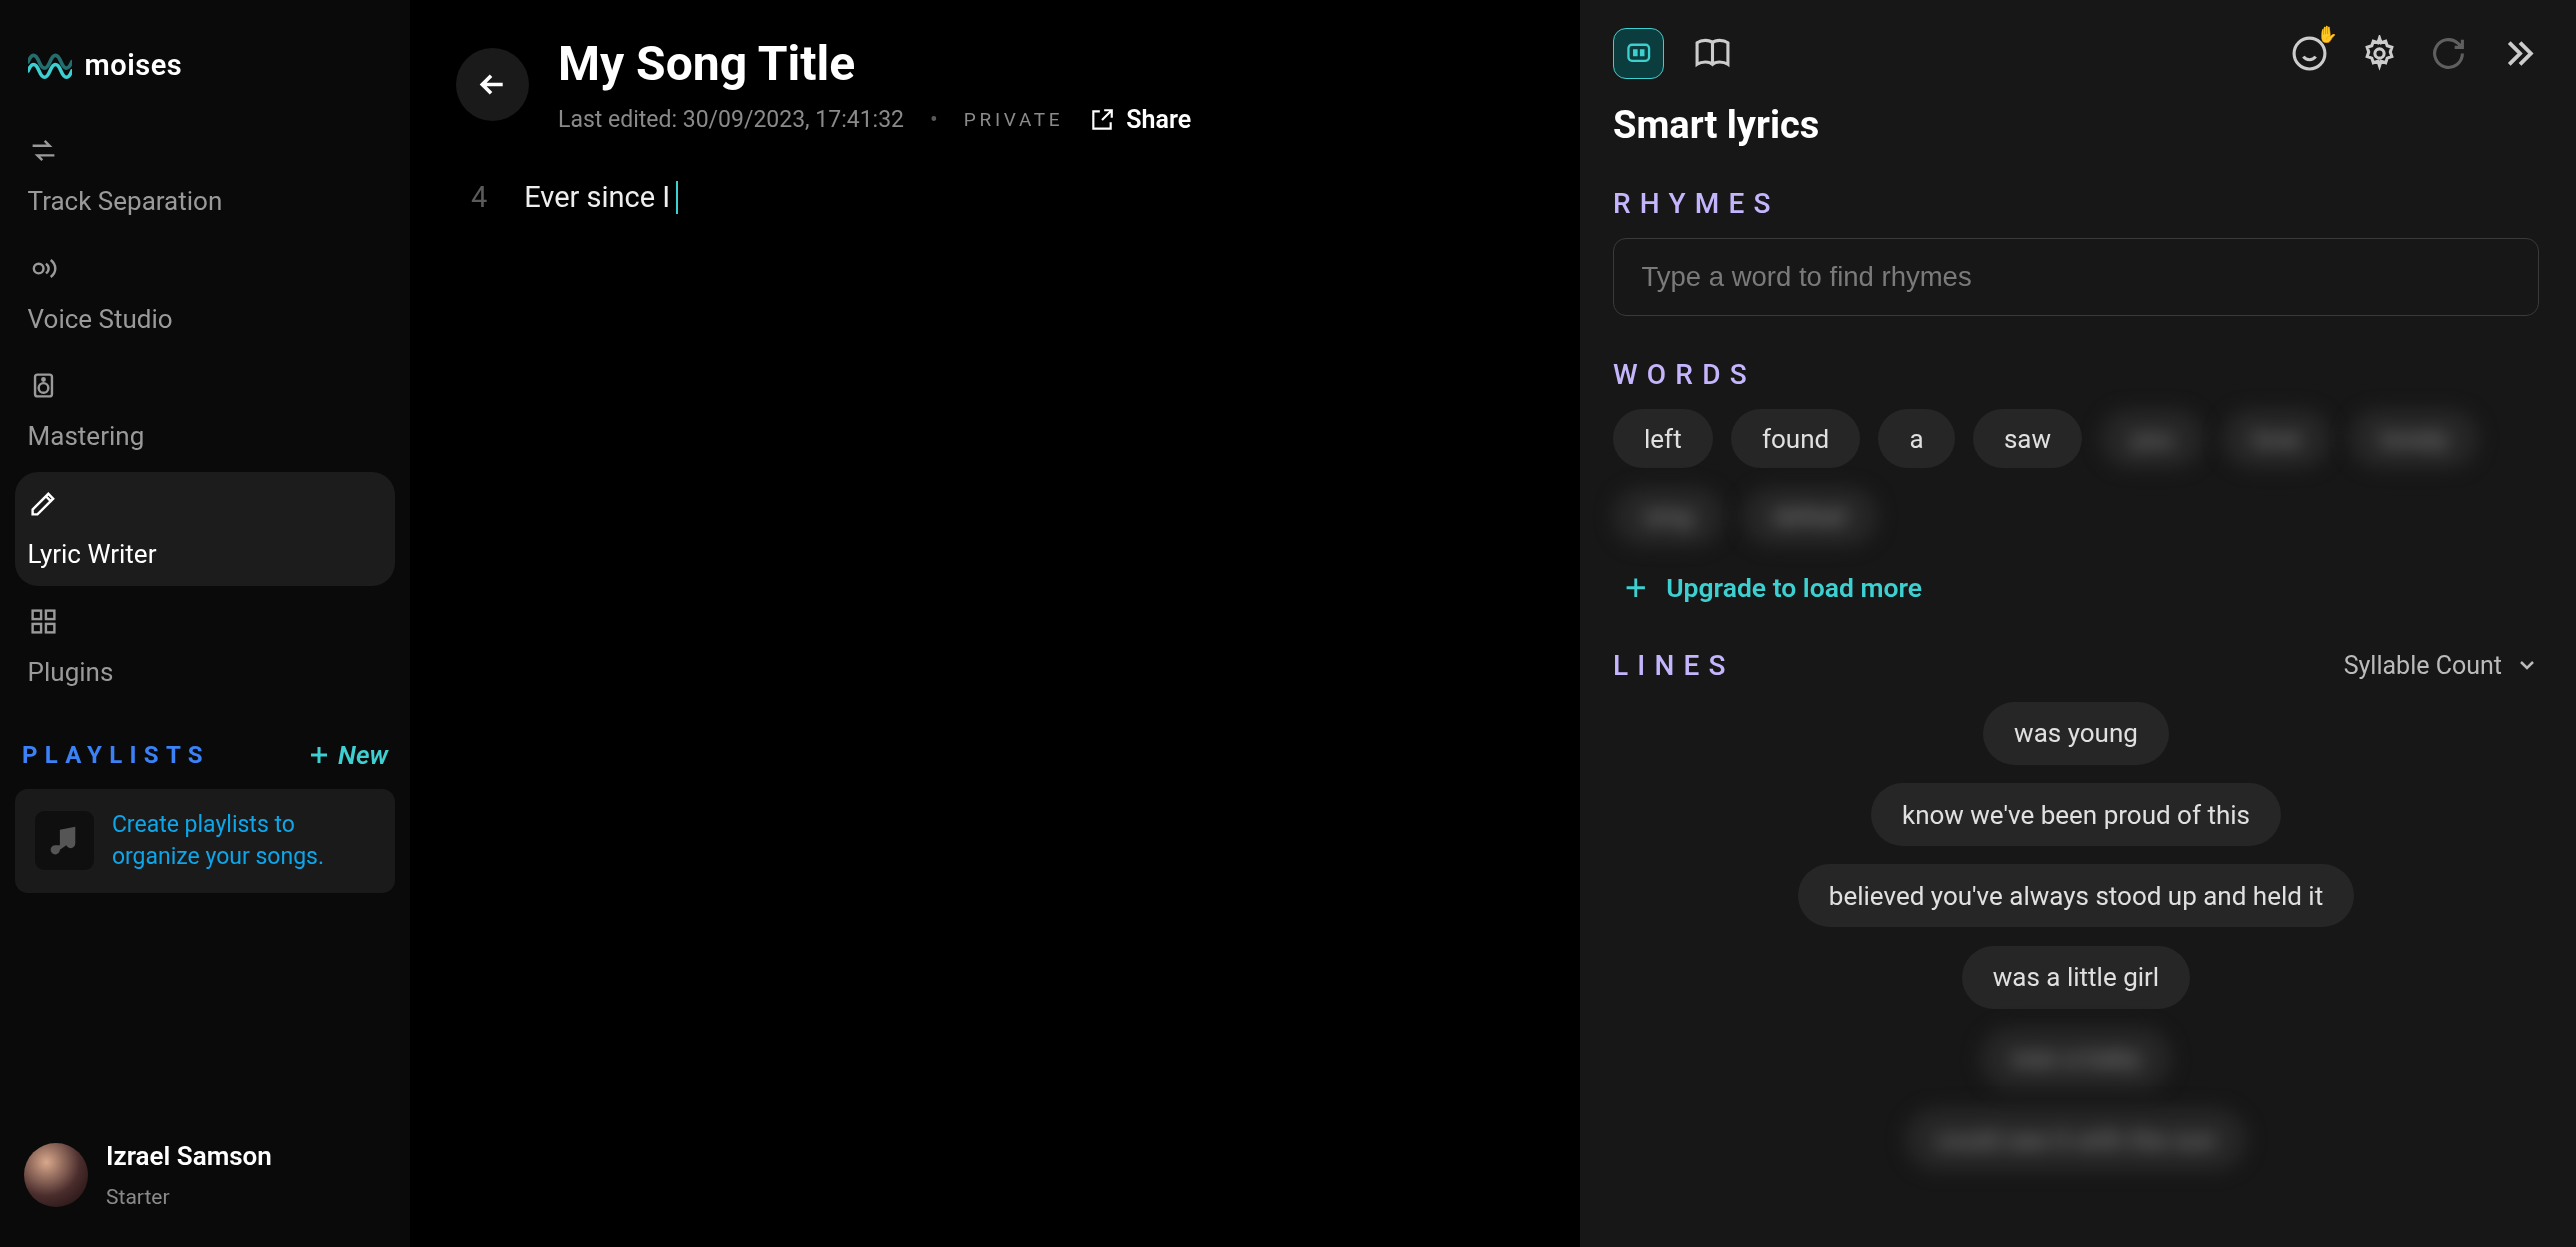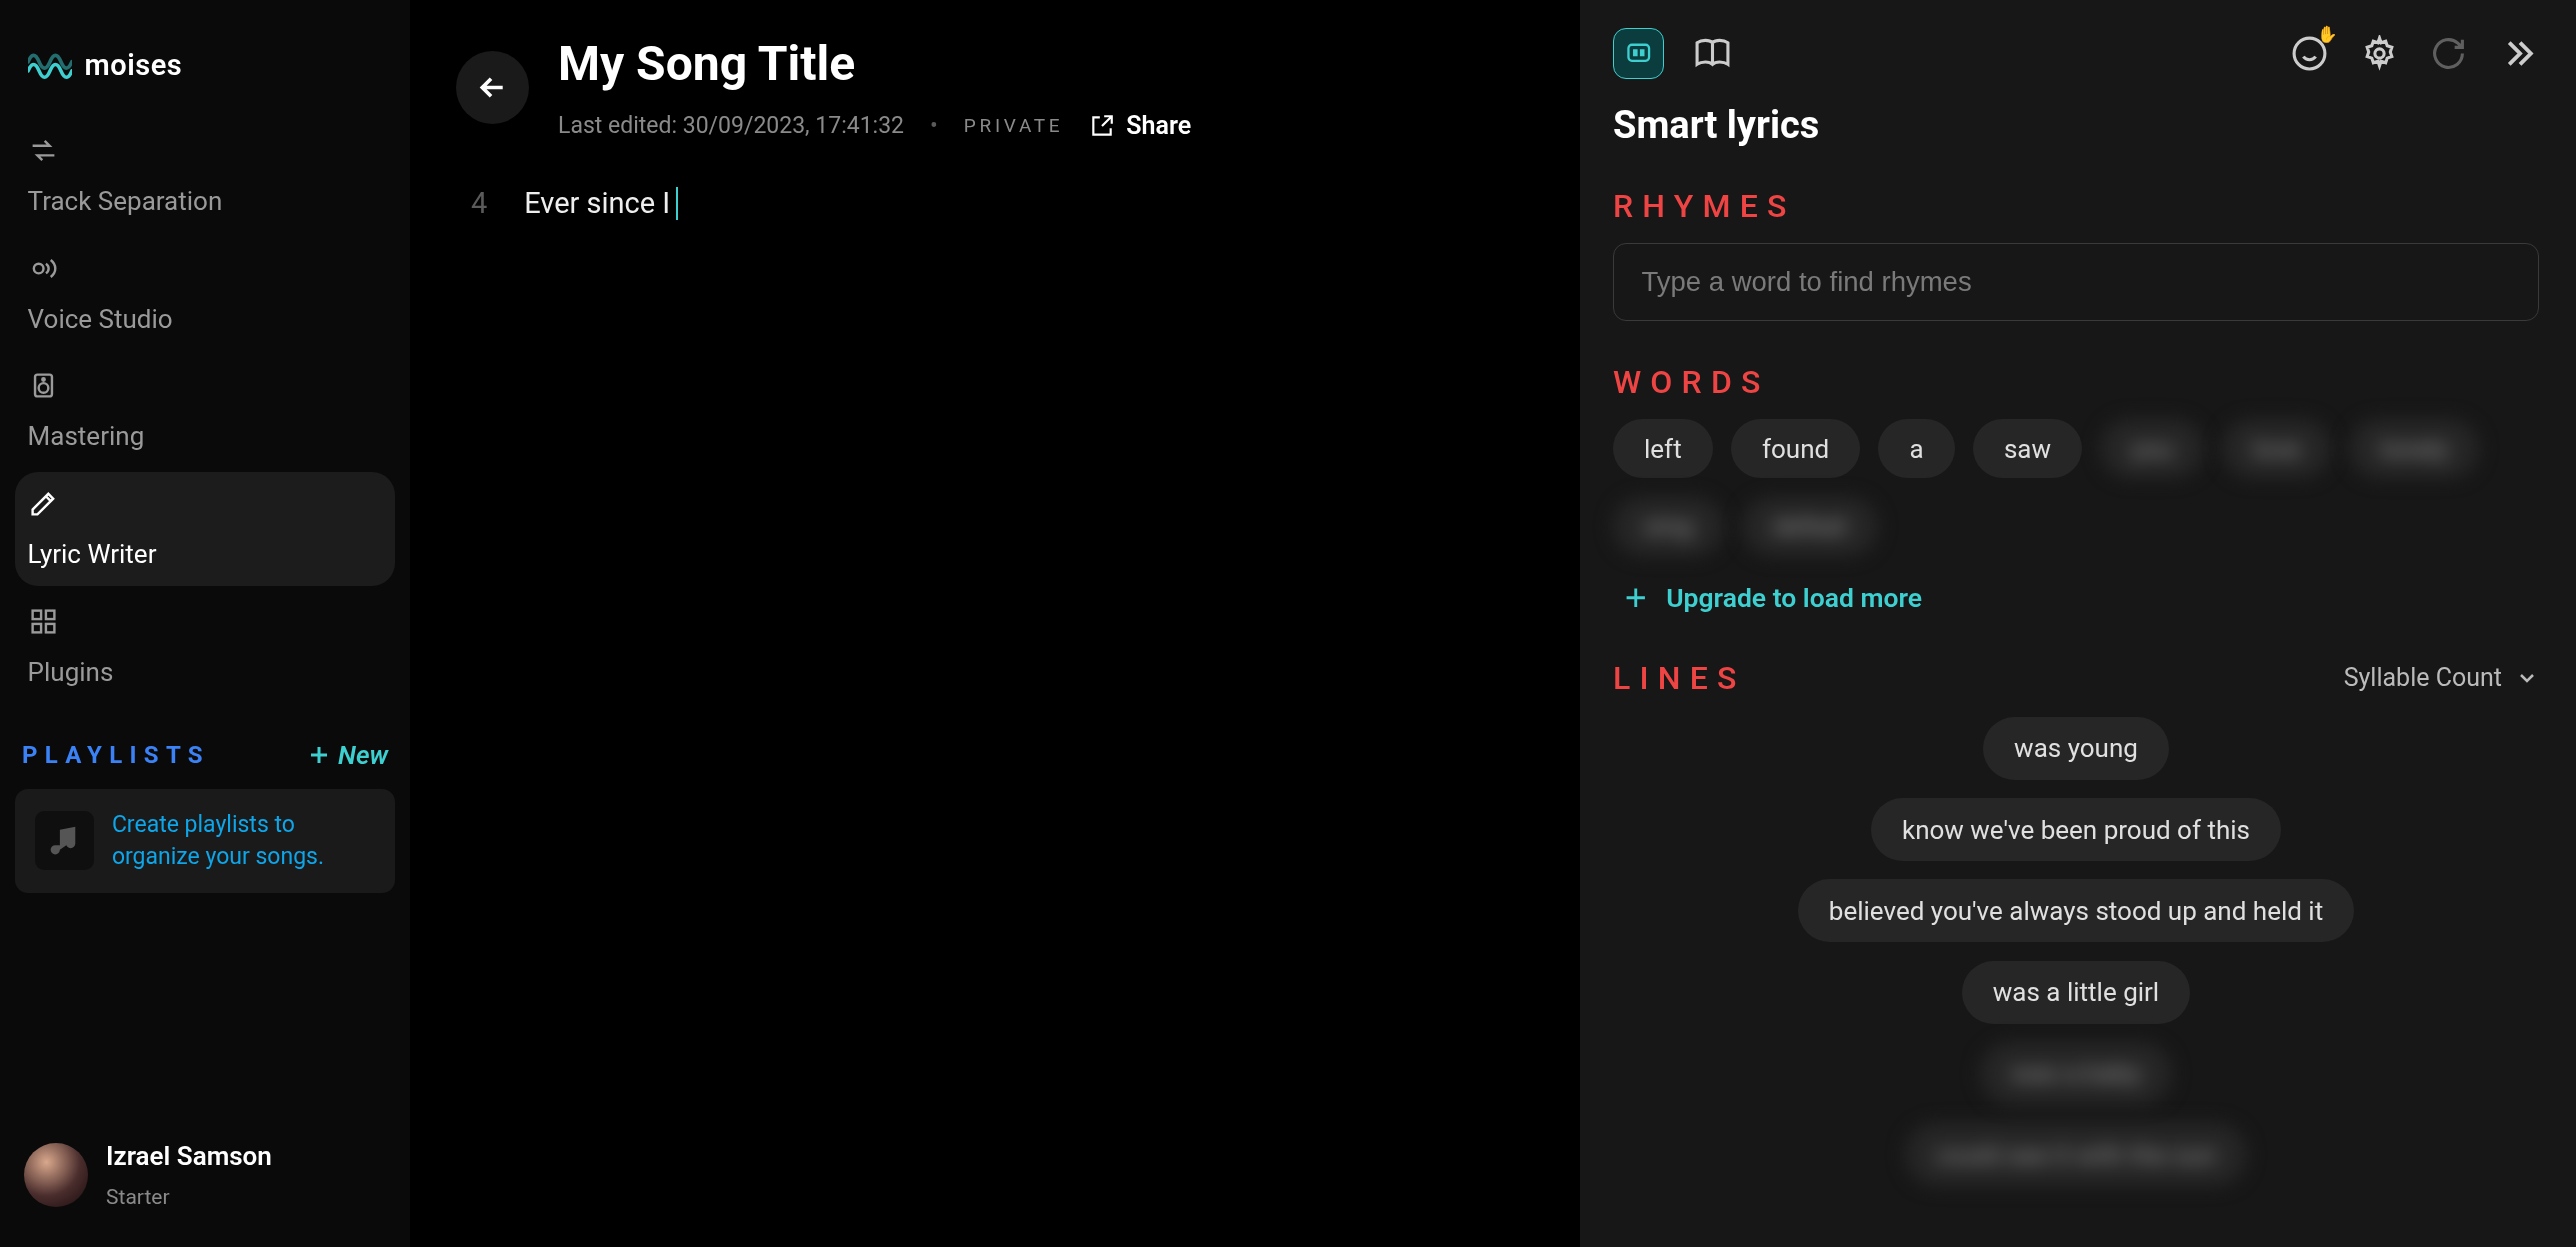--- a/index.html
+++ b/index.html
@@ -147,21 +147,21 @@
     width: 73px;
     height: 73px;
     border-radius: 50%;
     background: #1a1a1a;
     display: flex;
     align-items: center;
     justify-content: center;
     cursor: pointer;
     flex-shrink: 0;
   }
-  .title-block { display: flex; flex-direction: column; gap: 19px; }
+  .title-block { display: flex; flex-direction: column; gap: 13px; }
   .song-title {
     font-size: 48px;
     font-weight: 700;
   }
   .meta-row {
     display: flex;
     align-items: center;
     gap: 26px;
     font-size: 23px;
     color: #8a8a8a;
@@ -255,22 +255,22 @@
     right: -7.3px;
     font-size: 16.5px;
   }
   .panel-title {
     font-size: 38px;
     font-weight: 700;
     margin-bottom: 40px;
   }
   .section-label {
     letter-spacing: 9.2px;
-    font-size: 32px;
-    color: #ef4444;
+    font-size: 28px;
+    color: #c4b5fd;
     font-weight: 500;
     margin-bottom: 18.3px;
   }
   .rhyme-input {
     width: 100%;
     background: #171717;
     border: 1.8px solid #3a3a3a;
     border-radius: 13px;
     padding: 22px 27.5px;
     font-size: 27.5px;

